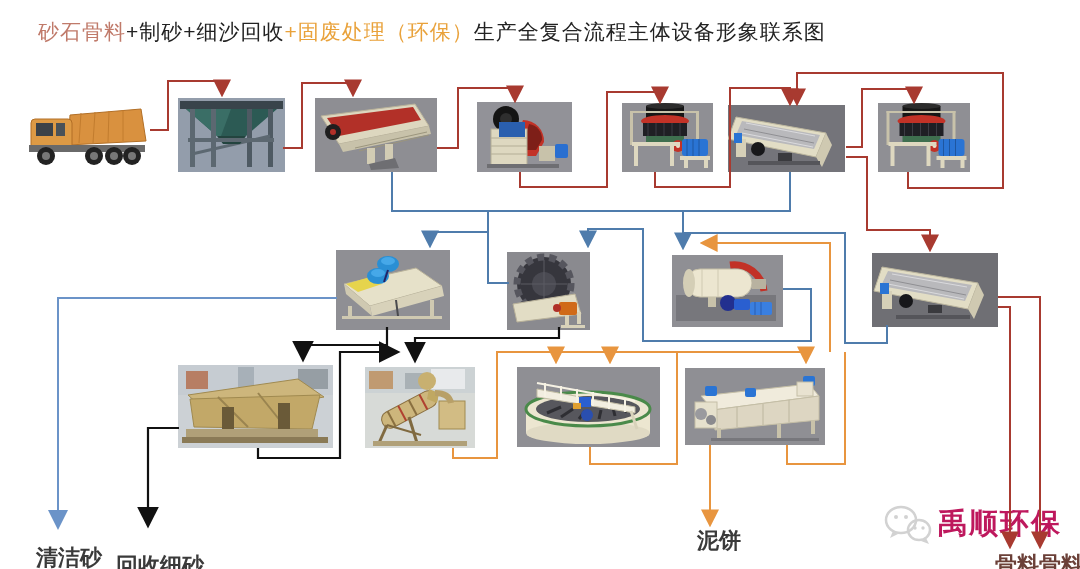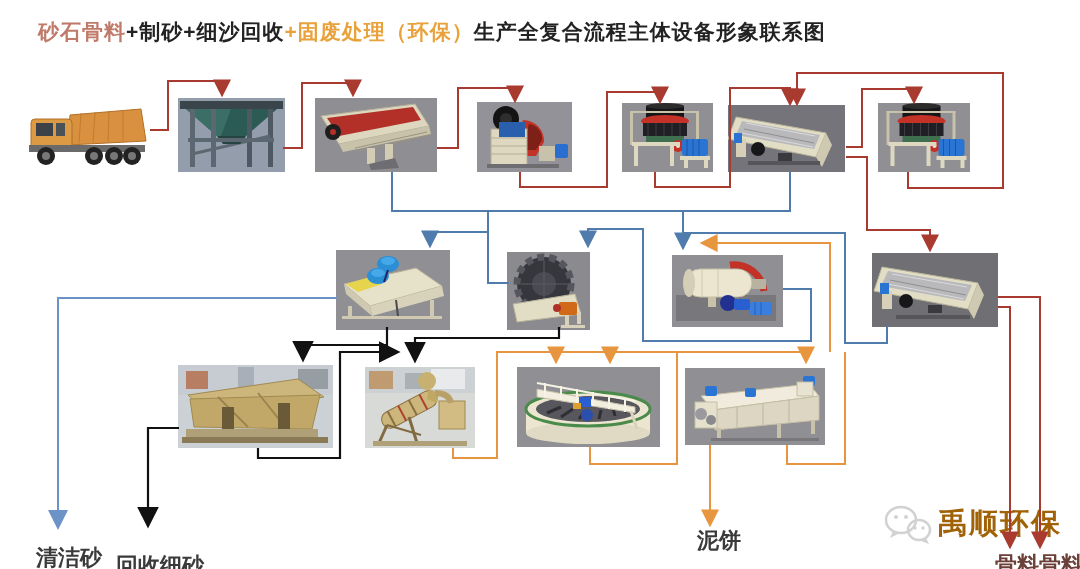--- a/index.html
+++ b/index.html
@@ -1,28 +1,28 @@
 <!DOCTYPE html>
 <html><head>
 <meta charset="utf-8">
 <style>
   html,body{margin:0;padding:0;background:#fff;}
   #stage{position:relative;width:1080px;height:569px;background:#fff;overflow:hidden;
          font-family:"Liberation Sans","DejaVu Sans",sans-serif;}
-  #title{position:absolute;left:38px;top:18px;font-size:21px;font-weight:bold;
+  #title{position:absolute;left:38px;top:18px;font-size:21px;font-weight:normal;
          letter-spacing:1px;white-space:nowrap;}
   .box{position:absolute;overflow:hidden;}
   .box svg{display:block;width:100%;height:100%;}
   #flow-lines{position:absolute;left:0;top:0;width:1080px;height:569px;
               pointer-events:none;z-index:6;}
   .out-label{position:absolute;font-size:22px;font-weight:bold;color:#3a3a3a;
              white-space:nowrap;z-index:4;}
   #watermark{position:absolute;left:884px;top:503px;display:flex;align-items:center;
              gap:6px;z-index:2;}
-  #watermark .wm-text{font-size:29px;font-weight:bold;color:#a16207;letter-spacing:2px;}
+  #watermark .wm-text{font-size:29px;font-weight:bold;color:#be185d;letter-spacing:2px;}
 </style>
 </head>
 <body>
 
 <div id="stage">
 
   <div id="title">
     <span style="color: rgb(192, 122, 106);">砂石骨料</span><span style="color: rgb(34, 34, 34);">+制砂+细沙回收</span><span style="color: rgb(233, 162, 59);">+固废处理（环保）</span><span style="color: rgb(34, 34, 34);">生产全复合流程主体设备形象联系图</span>
   </div>
 

